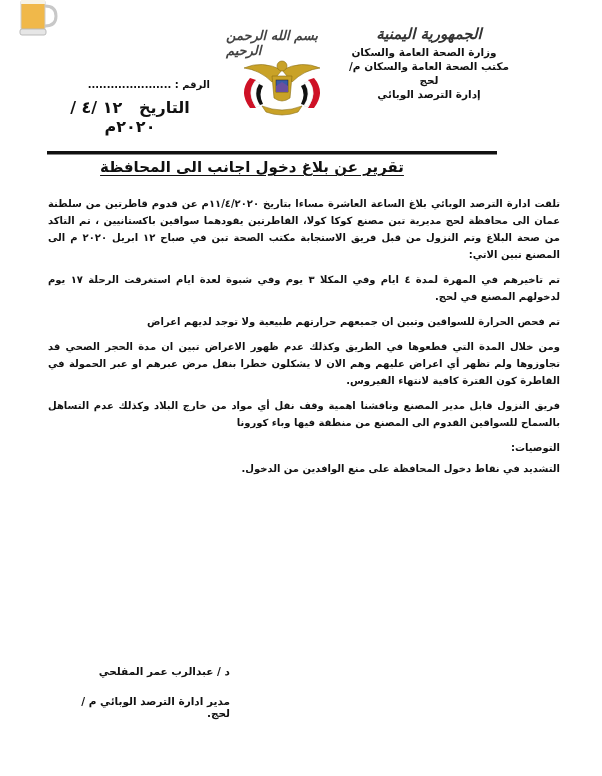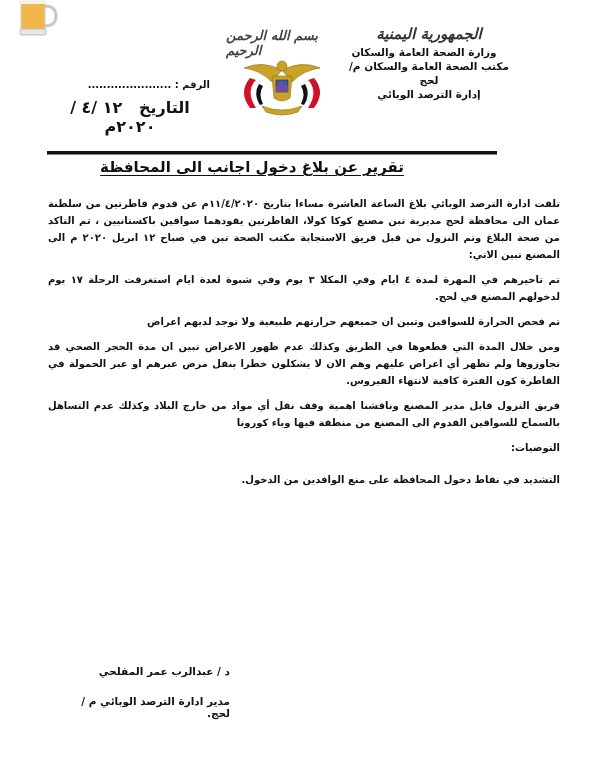--- a/index.html
+++ b/index.html
@@ -54,21 +54,21 @@
       font-size: 15px; font-weight: bold;
     }
     .title span { text-decoration: underline; text-underline-offset: 3px; }
 
     
     .body {
       left: 48px; top: 195px; width: 512px; direction: rtl; text-align: justify;
       font-size: 10px; font-weight: bold; line-height: 17px;
     }
     .body p { margin: 0 0 8px 0; }
-    .body p.tight { margin-bottom: 15px; }
+    .body p.tight { margin-bottom: 4px; }
 
     
     .sig {
       left: 60px; top: 665px; width: 170px; direction: rtl; text-align: right;
       font-size: 10.5px; font-weight: bold;
     }
     .sig div { margin-bottom: 18px; }
   </style>
 </head>
 <body>

